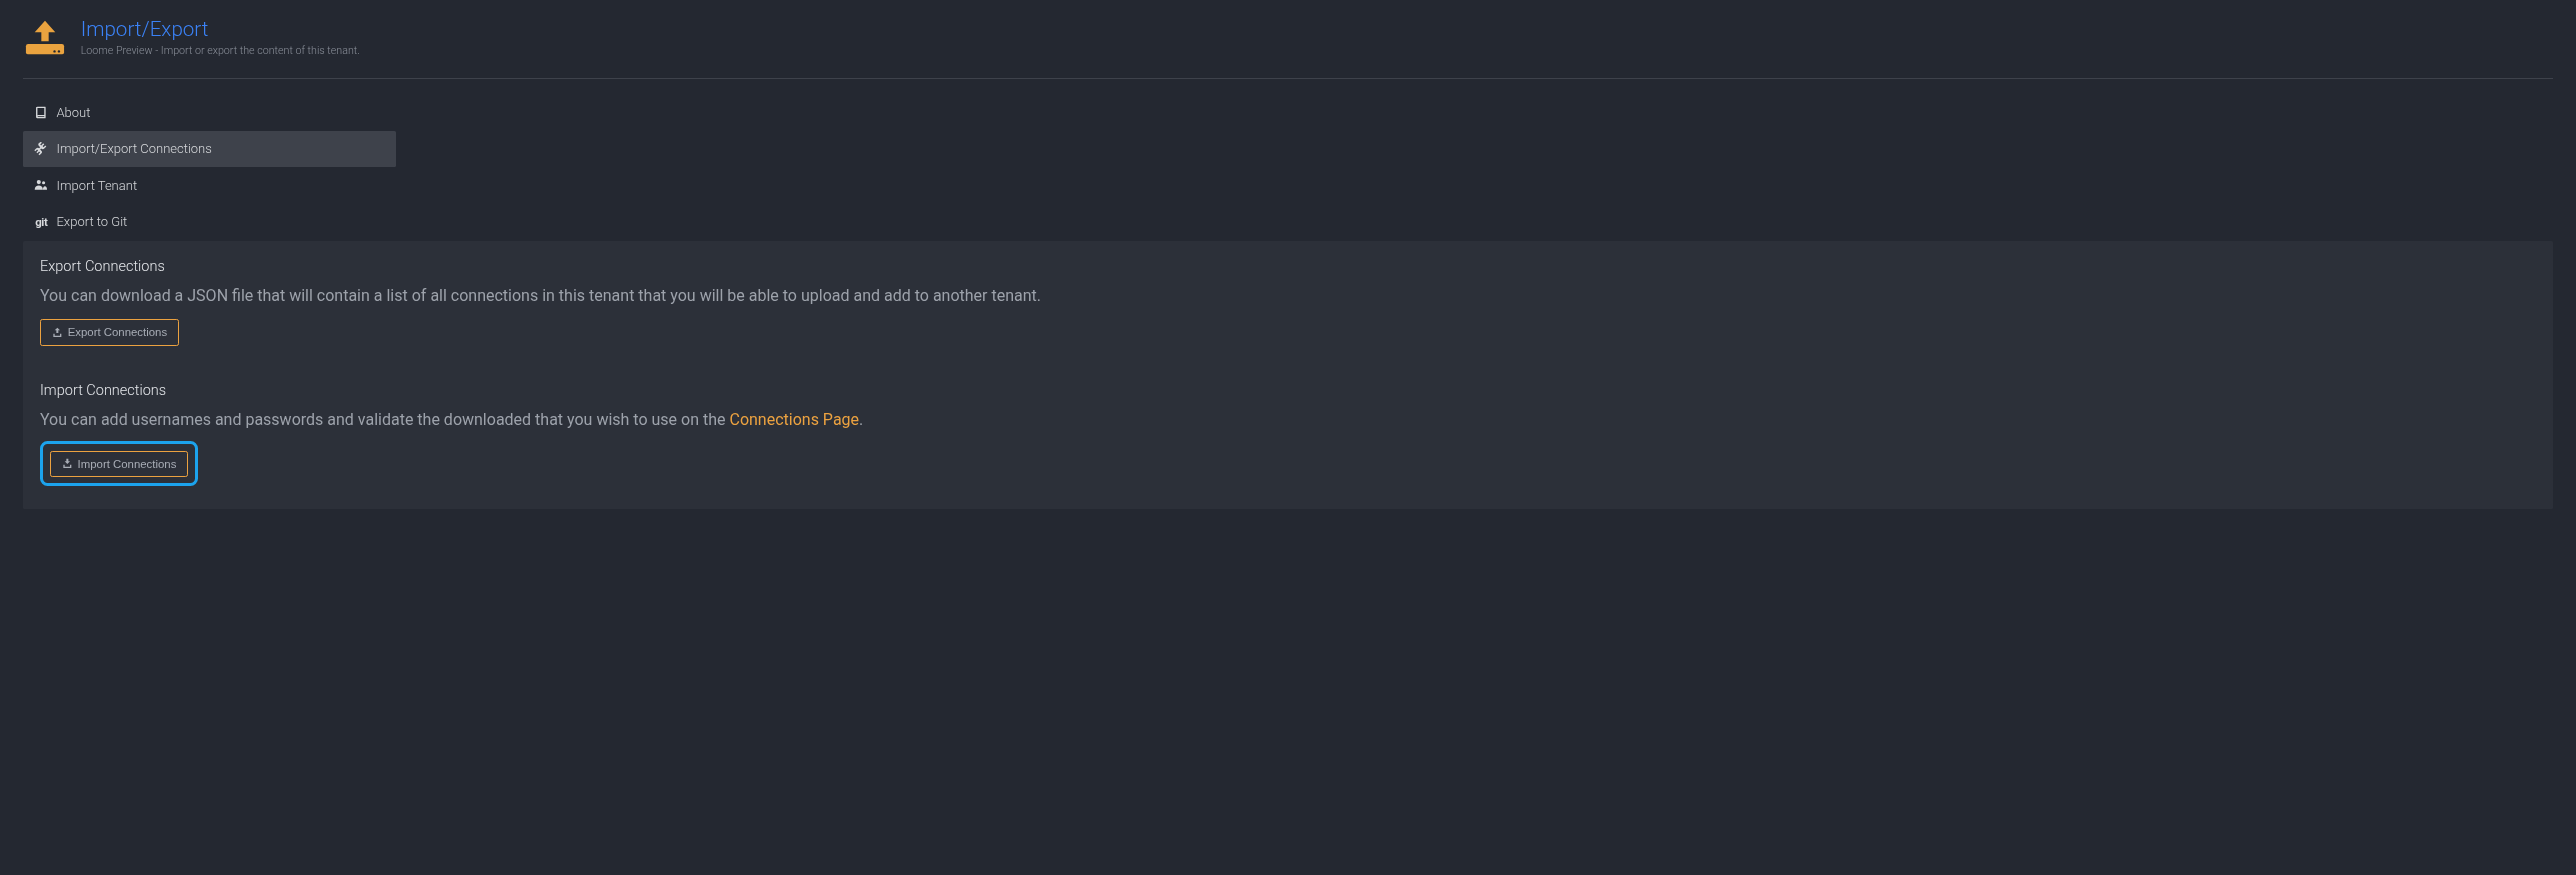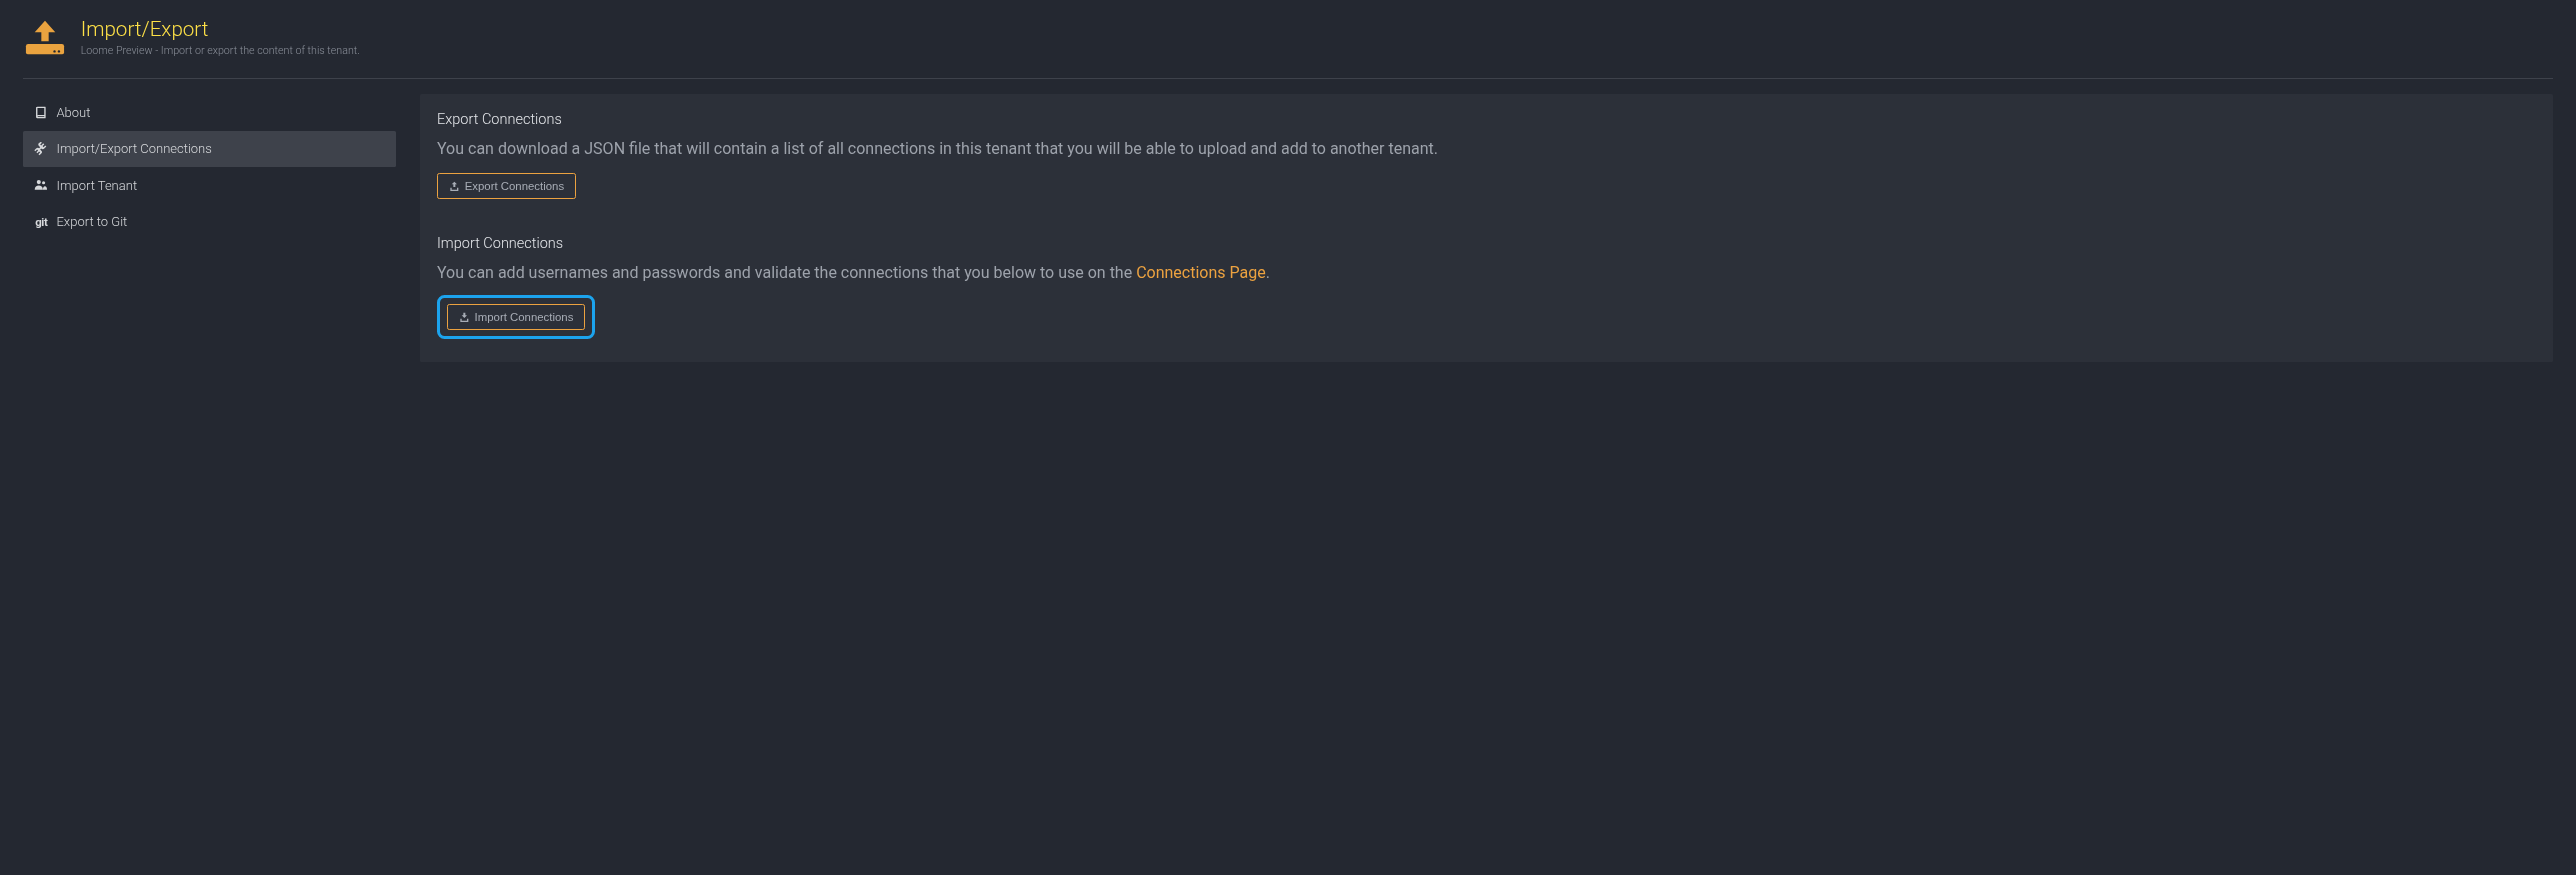--- a/index.html
+++ b/index.html
@@ -23,34 +23,35 @@
     }
     .header-icon {
       width: 44px;
       height: 44px;
       display: flex;
       align-items: center;
       justify-content: center;
     }
     .header-icon svg { width: 44px; height: 37px; }
     .header-text h1 {
-      color: #fde047;
+      color: #3b82f6;
       font-size: 20.6px;
       font-weight: 300;
       margin-bottom: 3px;
     }
     .header-text p {
       color: #8a8f99;
       font-size: 10.7px;
       font-weight: 300;
     }
     .layout {
       display: flex;
-      gap: 24px;
+      gap: 1px;
       margin-top: 15.2px;
+      flex-direction: column;
     }
     .sidebar {
       width: 373px;
       flex-shrink: 0;
     }
     .sidebar-item {
       display: flex;
       align-items: center;
       gap: 7.6px;
       padding: 10.7px 10.7px;
@@ -188,21 +189,21 @@
           <svg viewBox="0 0 16 16">
               <path d="M8 1 L12 5 L9.5 5 L9.5 9 L6.5 9 L6.5 5 L4 5 Z M2 10 L4 10 L4 13 L12 13 L12 10 L14 10 L14 15 L2 15 Z"></path>
             </svg>
           <span>Export Connections</span>
         </button>
       </div>
 
       <div class="section">
         <h2>Import Connections</h2>
         <p>
-          <span>You can add usernames and passwords and validate the connections that you below to use on the </span><a class="link">Connections Page</a><span>.</span>
+          <span>You can add usernames and passwords and validate the downloaded that you wish to use on the </span><a class="link">Connections Page</a><span>.</span>
         </p>
         <div class="highlight-box">
           <button class="btn">
             <svg viewBox="0 0 16 16">
                 <path d="M6.5 1 L9.5 1 L9.5 5 L12 5 L8 9 L4 5 L6.5 5 Z M2 10 L4 10 L4 13 L12 13 L12 10 L14 10 L14 15 L2 15 Z"></path>
               </svg>
             <span>Import Connections</span>
           </button>
         </div>
       </div>

